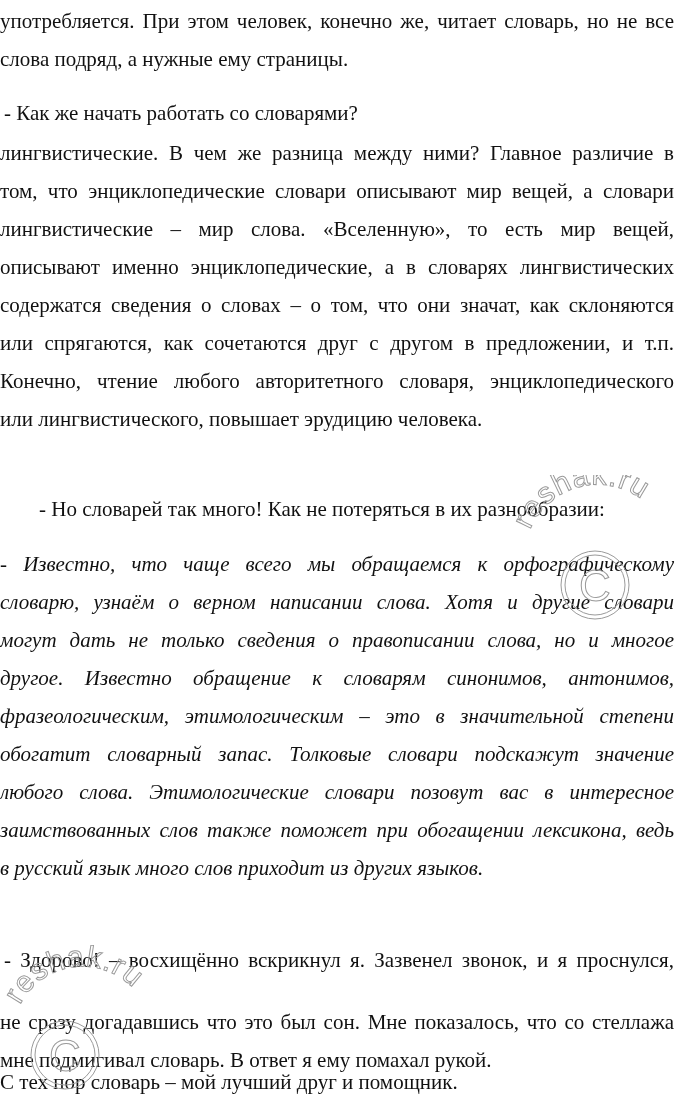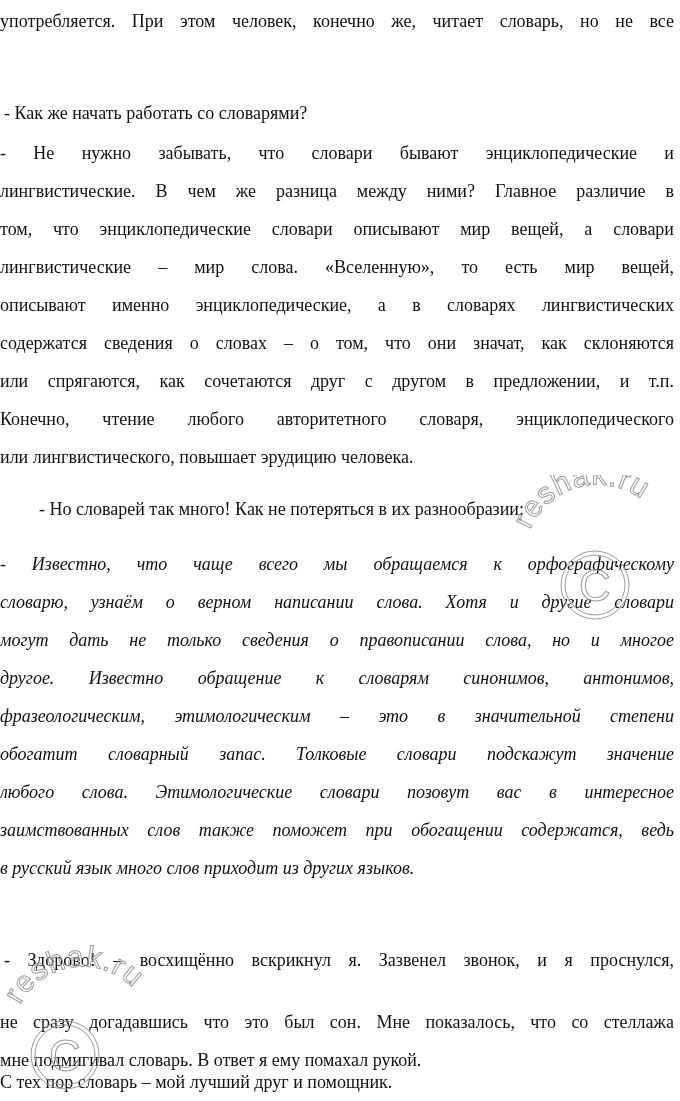--- a/index.html
+++ b/index.html
@@ -4,44 +4,44 @@
 <style>
   html, body { margin: 0; padding: 0; background: #ffffff; }
   body {
     width: 680px; height: 1101px; position: relative; overflow: hidden;
     font-family: "Liberation Serif", "DejaVu Serif", serif;
     color: #111111;
   }
   .doc { position: absolute; left: 0; top: 0; width: 674px; }
   .p {
     position: absolute; left: 0; width: 674px;
-    font-size: 18px; line-height: 38px;
+    font-size: 21px; line-height: 38px;
     text-align: justify; text-align-last: left;
     margin: 0;
   }
   .p.indent1 { padding-left: 4px; width: 670px; }
   .line { display: block; text-align: justify; text-align-last: justify; white-space: nowrap; }
   .line.last { text-align-last: left; }
   .watermark { position: absolute; pointer-events: none; }
 </style>
 </head>
 <body>
 
 <div class="doc">
 
   <div class="p" style="top:2px;">
     <span class="line">употребляется. При этом человек, конечно же, читает словарь, но не все</span>
+    <span class="line last">слова подряд, а нужные ему страницы.</span>
   </div>
 
   <div class="p indent1" style="top:94px;">
     <span class="line last"> - Как же начать работать со словарями?</span>
   </div>
 
   <div class="p" style="top:134px;">
-    <span class="line">- Не нужно забывать, что словари бывают энциклопедические и</span>
     <span class="line">лингвистические. В чем же разница между ними? Главное различие в</span>
     <span class="line">том, что энциклопедические словари описывают мир вещей, а словари</span>
     <span class="line">лингвистические – мир слова. «Вселенную», то есть мир вещей,</span>
     <span class="line">описывают именно энциклопедические, а в словарях лингвистических</span>
     <span class="line">содержатся сведения о словах – о том, что они значат, как склоняются</span>
     <span class="line">или спрягаются, как сочетаются друг с другом в предложении, и т.п.</span>
     <span class="line">Конечно, чтение любого авторитетного словаря, энциклопедического</span>
     <span class="line last">или лингвистического, повышает эрудицию человека.</span>
   </div>
 
@@ -50,21 +50,21 @@
   </div>
 
   <div class="p" style="top:545px;font-style:italic;">
     <span class="line">- Известно, что чаще всего мы обращаемся к орфографическому</span>
     <span class="line">словарю, узнаём о верном написании слова. Хотя и другие словари</span>
     <span class="line">могут дать не только сведения о правописании слова, но и многое</span>
     <span class="line">другое. Известно обращение к словарям синонимов, антонимов,</span>
     <span class="line">фразеологическим, этимологическим – это в значительной степени</span>
     <span class="line">обогатит словарный запас. Толковые словари подскажут значение</span>
     <span class="line">любого слова. Этимологические словари позовут вас в интересное</span>
-    <span class="line">заимствованных слов также поможет при обогащении содержатся, ведь</span>
+    <span class="line">заимствованных слов также поможет при обогащении лексикона, ведь</span>
     <span class="line last">в русский язык много слов приходит из других языков.</span>
   </div>
 
   <div class="p indent1" style="top:941px;">
     <span class="line"> - Здорово! – восхищённо вскрикнул я. Зазвенел звонок, и я проснулся,</span>
     <span class="line" style="margin-left:-4px;margin-top:24px;">не сразу догадавшись что это был сон. Мне показалось, что со стеллажа</span>
     <span class="line last" style="margin-left:-4px;">мне подмигивал словарь. В ответ я ему помахал рукой.</span>
   </div>
 
   <div class="p" style="top:1063px;">

